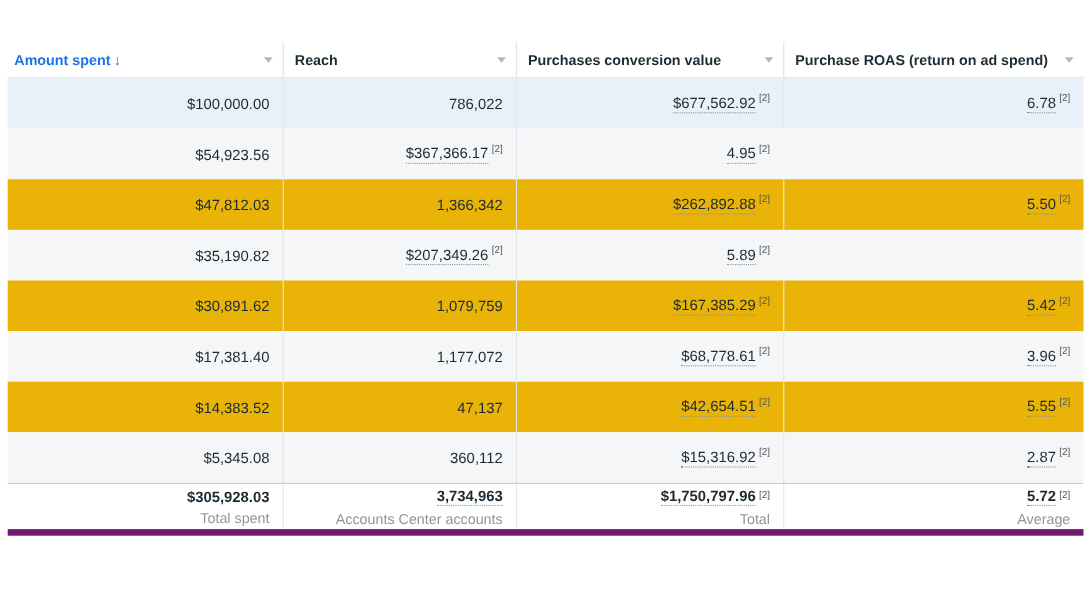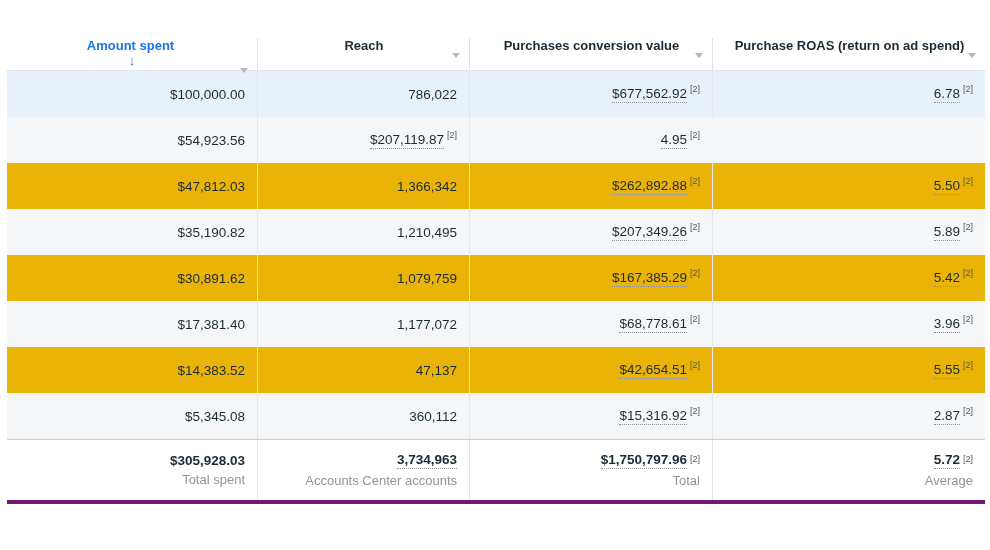--- a/index.html
+++ b/index.html
@@ -20,21 +20,20 @@
     grid-template-columns: 250px 212px 243px 273px;
   }
   
   .header-row { height: 33px; border-bottom: 1px solid #e4e6eb; }
   .header-cell {
     display: flex; align-items: center;
     padding: 0 9px 0 10px;
     border-left: 1px solid #dfe2e6;
     font-weight: bold; font-size: 13px; color: #1c2b33;
     cursor: pointer;
-    flex-direction: column;
   }
   .header-cell:first-child { border-left: none; padding-left: 6px; }
   .header-label { white-space: nowrap; }
   .sorted-col .header-label, .sort-arrow { color: #1b74e4; }
   .sort-arrow { margin-left: 3px; font-weight: bold; font-size: 13px; }
   .caret {
     margin-left: auto;
     width: 0; height: 0;
     border-left: 4px solid transparent;
     border-right: 4px solid transparent;
@@ -59,23 +58,23 @@
   .dotted { border-bottom: 1px dotted #8f9396; padding-bottom: 1px; }
   .fn {
     font-size: 9px; color: #55585c;
     margin-left: 3px;
     transform: translateY(-5px);
     display: inline-block;
     letter-spacing: 0;
   }
   
   .totals-row {
-    height: 65px;
+    height: 48px;
     border-top: 1px solid #ced0d4;
-    border-bottom: 4px solid #701a75;
+    border-bottom: 6px solid #701a75;
     background: #ffffff;
   }
   .totals-cell {
     display: flex; flex-direction: column;
     align-items: flex-end; justify-content: center;
     padding-right: 12px; gap: 4px;
     border-left: 1px solid #e3e6ea;
     white-space: nowrap;
   }
   .totals-cell:first-child { border-left: none; }
@@ -124,21 +123,21 @@
         <span class="dotted">6.78</span>
         <span class="fn">[2]</span>
       </div>
     </div>
 
     <div class="grid-row data-row row-gray">
       <div class="cell">
         <span>$54,923.56</span>
       </div>
       <div class="cell">
-        <span class="dotted">$207,119.87</span>
+        <span class="dotted">$367,366.17</span>
         <span class="fn">[2]</span>
       </div>
       <div class="cell">
         <span class="dotted">4.95</span>
         <span class="fn">[2]</span>
       </div>
     </div>
 
     <div class="grid-row data-row row-white">
       <div class="cell">
@@ -155,23 +154,20 @@
         <span class="dotted">5.50</span>
         <span class="fn">[2]</span>
       </div>
     </div>
 
     <div class="grid-row data-row row-gray">
       <div class="cell">
         <span>$35,190.82</span>
       </div>
       <div class="cell">
-        <span>1,210,495</span>
-      </div>
-      <div class="cell">
         <span class="dotted">$207,349.26</span>
         <span class="fn">[2]</span>
       </div>
       <div class="cell">
         <span class="dotted">5.89</span>
         <span class="fn">[2]</span>
       </div>
     </div>
 
     <div class="grid-row data-row row-white">

